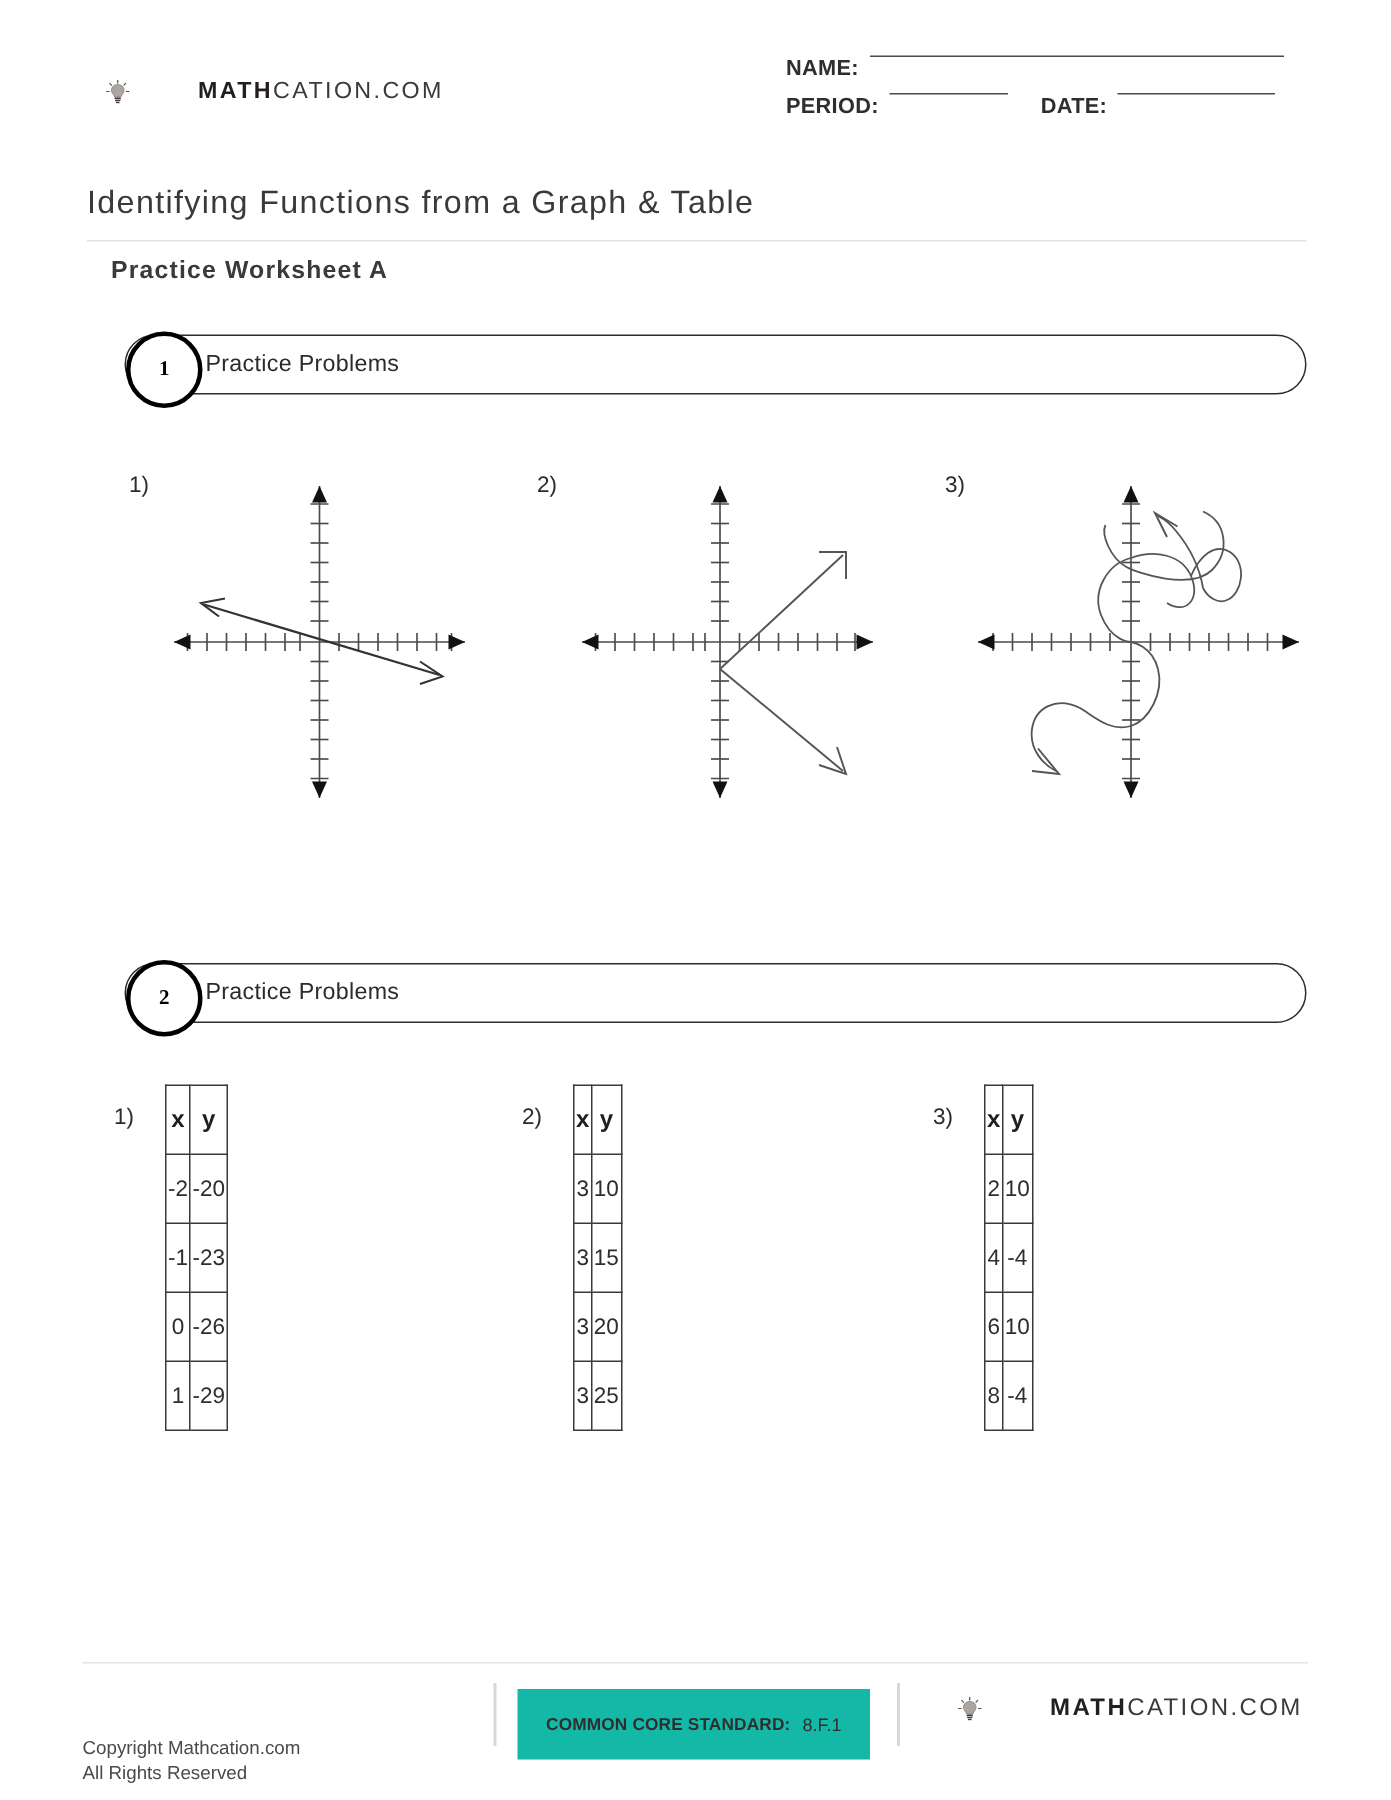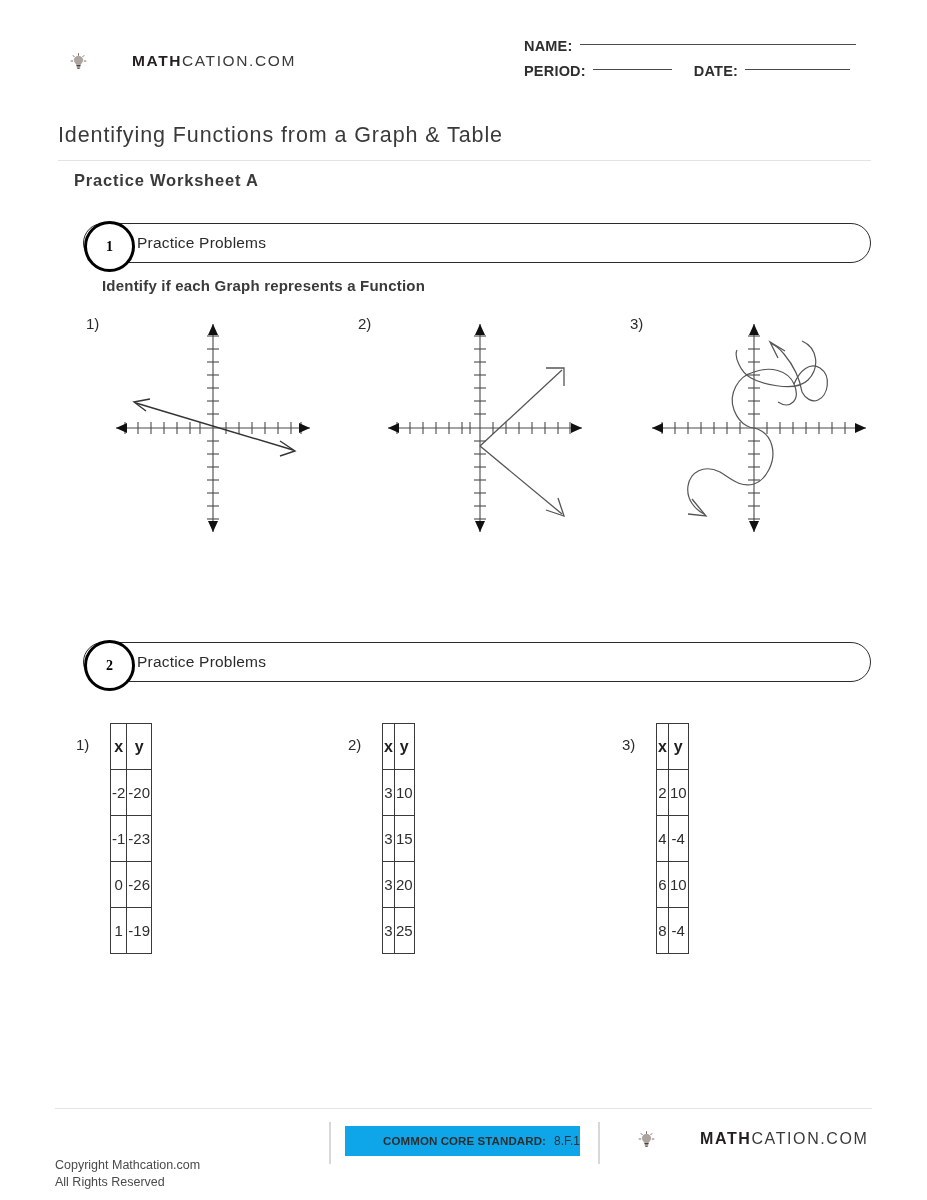--- a/index.html
+++ b/index.html
@@ -56,21 +56,21 @@
   .logo-text .t { font-weight: 400; color: #3a3a3a; }
 
   .fields {
     position: absolute;
     left: 524px;
     top: 0;
     width: 360px;
   }
   .field-row {
     display: flex;
-    align-items: center;
+    align-items: flex-start;
     margin-bottom: 9px;
     font-size: 14.5px;
     font-weight: bold;
     color: #2e2e2e;
     letter-spacing: 0.2px;
   }
   .field-label { flex: none; }
   .rule {
     border-bottom: 1.6px solid #4a4a4a;
     height: 1px;
@@ -248,25 +248,25 @@
     top: 2px;
     height: 42px;
   }
   .vsep1 { left: 274px; }
   .vsep2 { left: 543px; }
   .ccs {
     position: absolute;
     left: 290px;
     top: 6px;
     width: 235px;
-    height: 30px;
-    background: #0ea5e9;
+    height: 47px;
+    background: #14b8a6;
     display: flex;
     align-items: center;
-    justify-content: flex-end;
+    justify-content: center;
     gap: 8px;
   }
   .ccs-label {
     font-size: 11.5px;
     font-weight: bold;
     letter-spacing: 0.1px;
     color: #2e2e2e;
   }
   .ccs-value {
     font-size: 12px;
@@ -326,21 +326,20 @@
 
   <div class="title">Identifying Functions from a Graph &amp; Table</div>
   <div class="title-divider"></div>
   <div class="subtitle">Practice Worksheet A</div>
 
   <div class="section" style="top:223px;">
     <div class="pill">
       <div class="badge">1</div>
       <div class="pill-label">Practice Problems</div>
     </div>
-    <div class="instruction">Identify if each Graph represents a Function</div>
   </div>
 
   <div class="graph-row">
 
     <div class="graph-cell" style="left:0px;">
       <div class="graph-num">1)</div>
       <div class="graph-svg">
         <svg width="230" height="235" viewBox="0 0 230 235">
           <g stroke="#4a4a4a" stroke-width="1.1">
             <line x1="18" y1="118" x2="212" y2="118"></line>
@@ -523,21 +522,21 @@
         <tr>
           <td>-1</td>
           <td>-23</td>
         </tr>
         <tr>
           <td>0</td>
           <td>-26</td>
         </tr>
         <tr>
           <td>1</td>
-          <td>-19</td>
+          <td>-29</td>
         </tr>
       </tbody>
         </table>
     </div>
 
     <div class="table-cell" style="left:272px;">
       <div class="table-num">2)</div>
       <table class="xy">
         <tbody>
             <tr>

